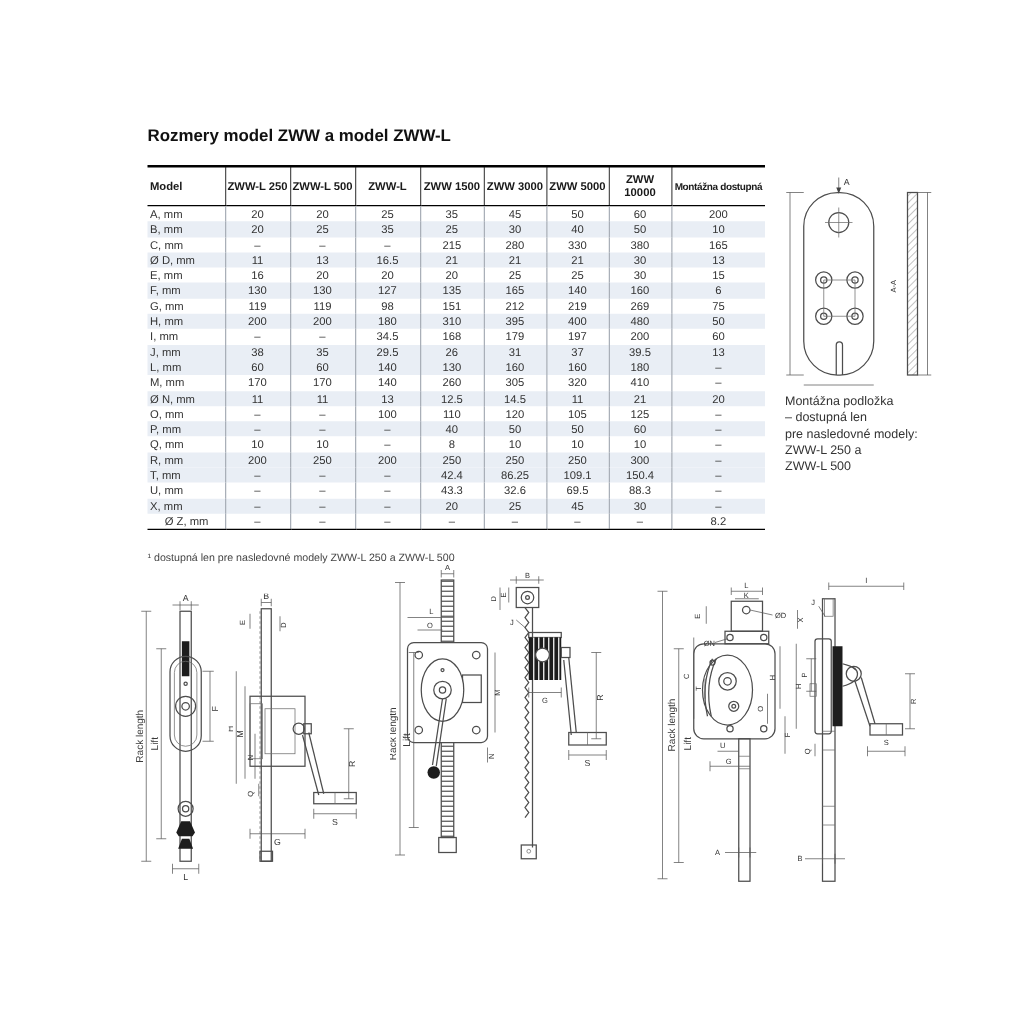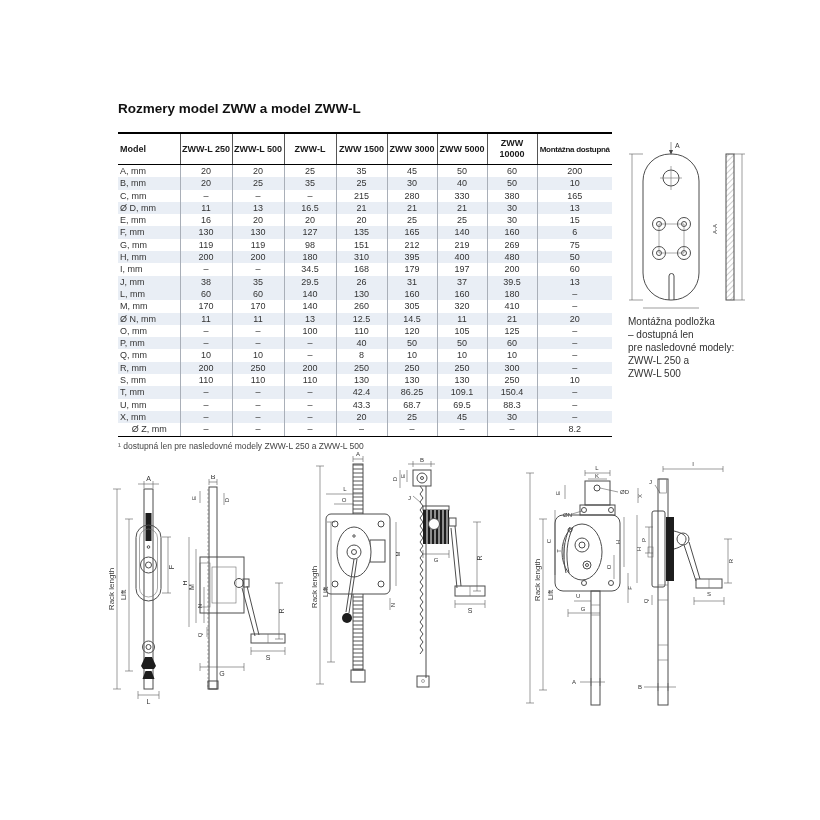--- a/index.html
+++ b/index.html
@@ -249,49 +249,38 @@
             <td class="rowlabel">R, mm</td>
             <td>200</td>
             <td>250</td>
             <td>200</td>
             <td>250</td>
             <td>250</td>
             <td>250</td>
             <td>300</td>
             <td>–</td>
           </tr>
-          <tr>
-            <td class="rowlabel">S, mm</td>
-            <td>110</td>
-            <td>110</td>
-            <td>110</td>
-            <td>130</td>
-            <td>130</td>
-            <td>130</td>
-            <td>250</td>
-            <td>10</td>
-          </tr>
           <tr class="alt">
             <td class="rowlabel">T, mm</td>
             <td>–</td>
             <td>–</td>
             <td>–</td>
             <td>42.4</td>
             <td>86.25</td>
             <td>109.1</td>
             <td>150.4</td>
             <td>–</td>
           </tr>
           <tr>
             <td class="rowlabel">U, mm</td>
             <td>–</td>
             <td>–</td>
             <td>–</td>
             <td>43.3</td>
-            <td>68.7</td>
+            <td>32.6</td>
             <td>69.5</td>
             <td>88.3</td>
             <td>–</td>
           </tr>
           <tr class="alt">
             <td class="rowlabel">X, mm</td>
             <td>–</td>
             <td>–</td>
             <td>–</td>
             <td>20</td>

